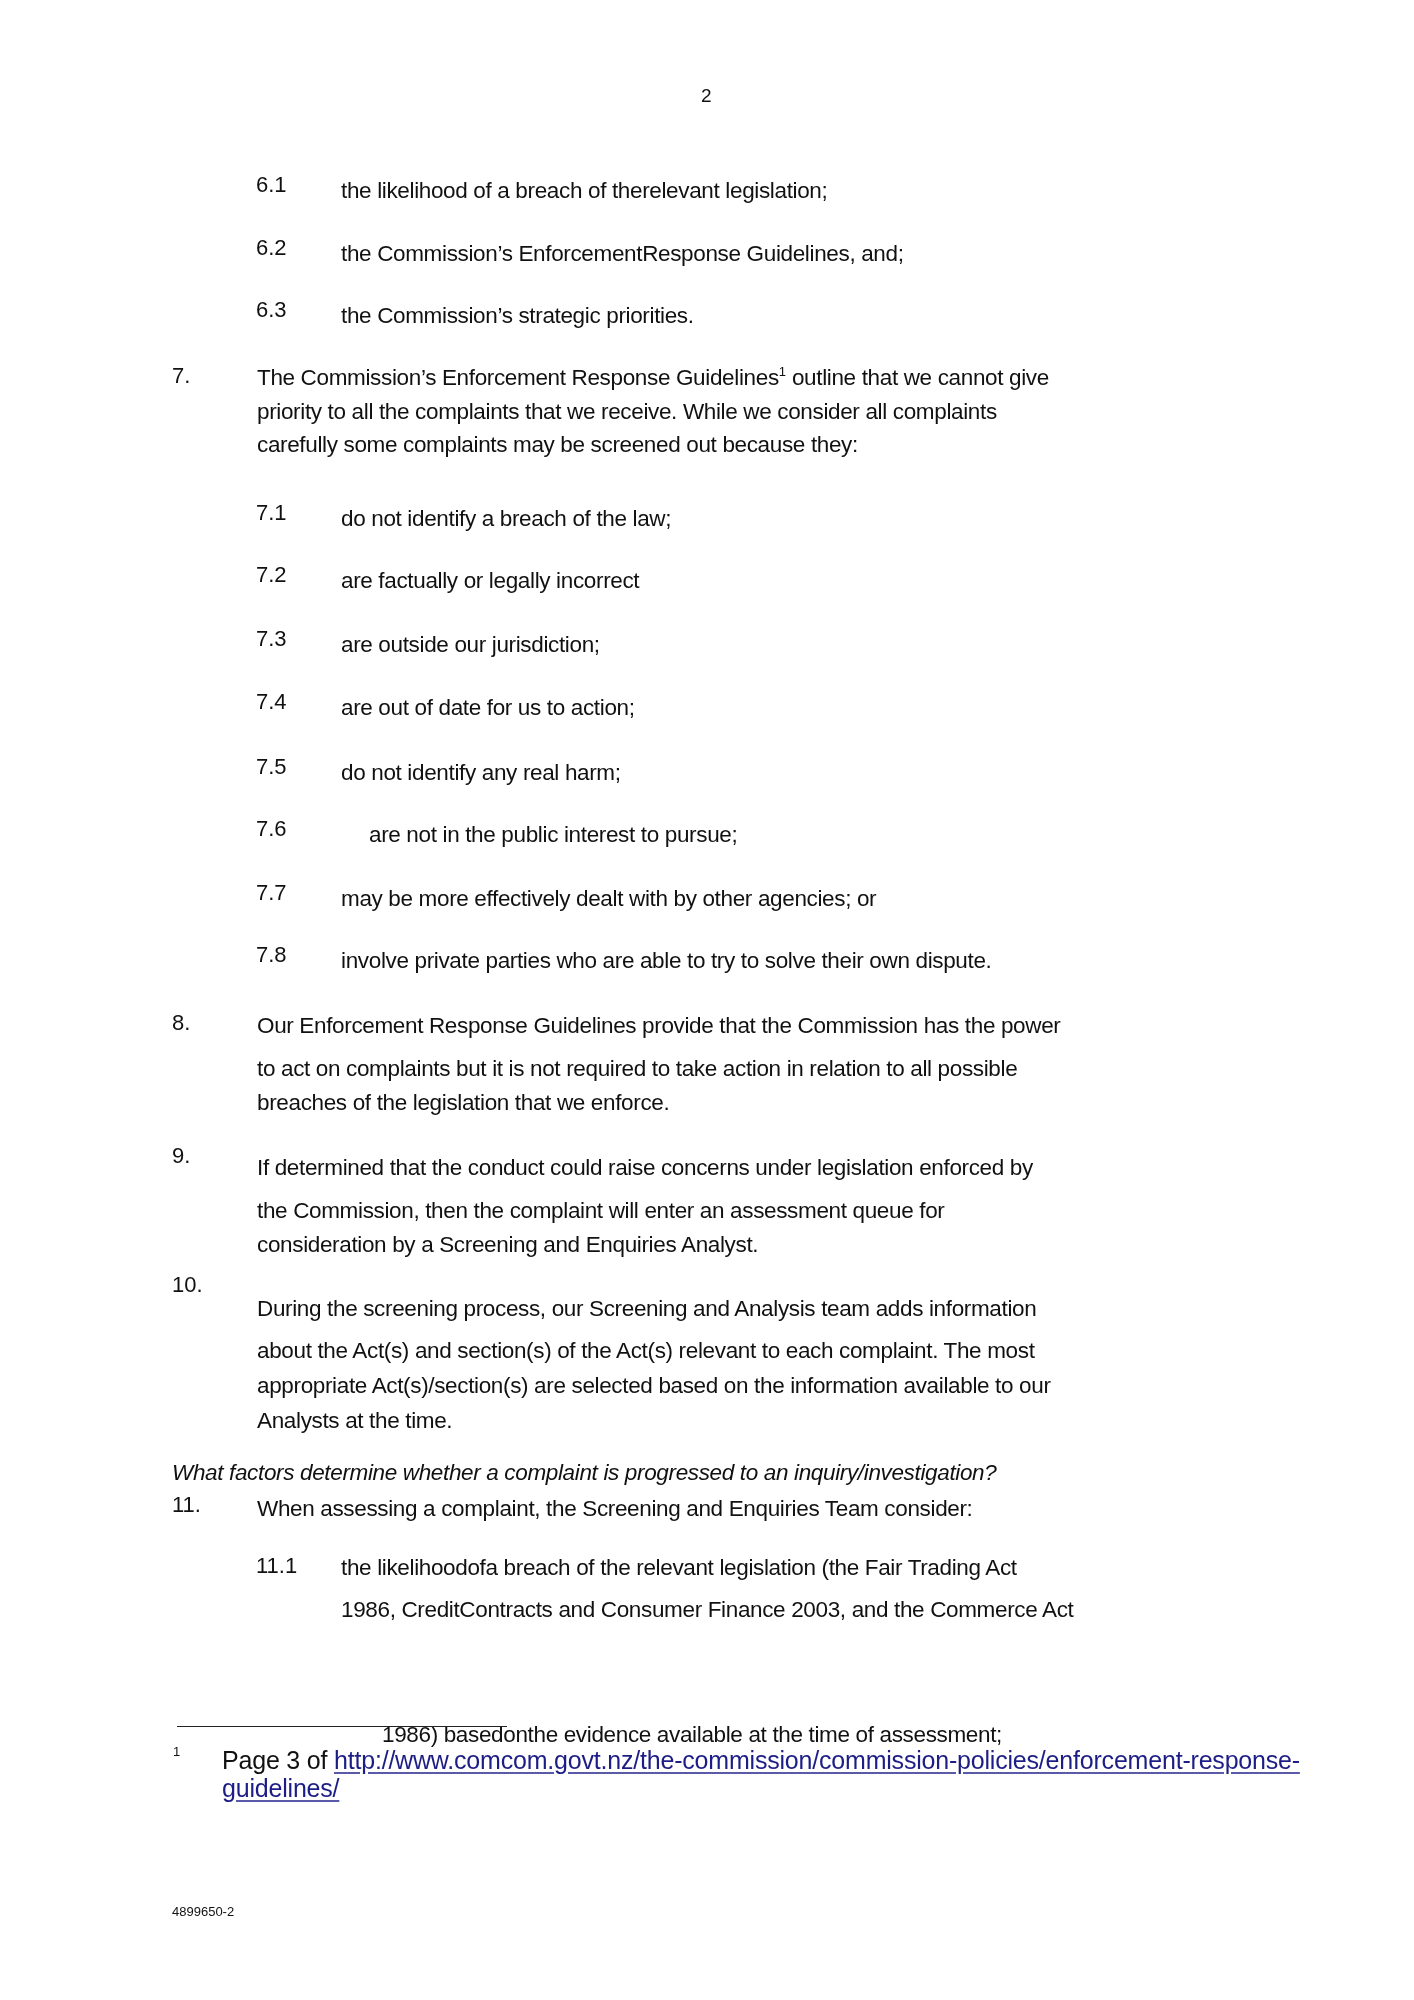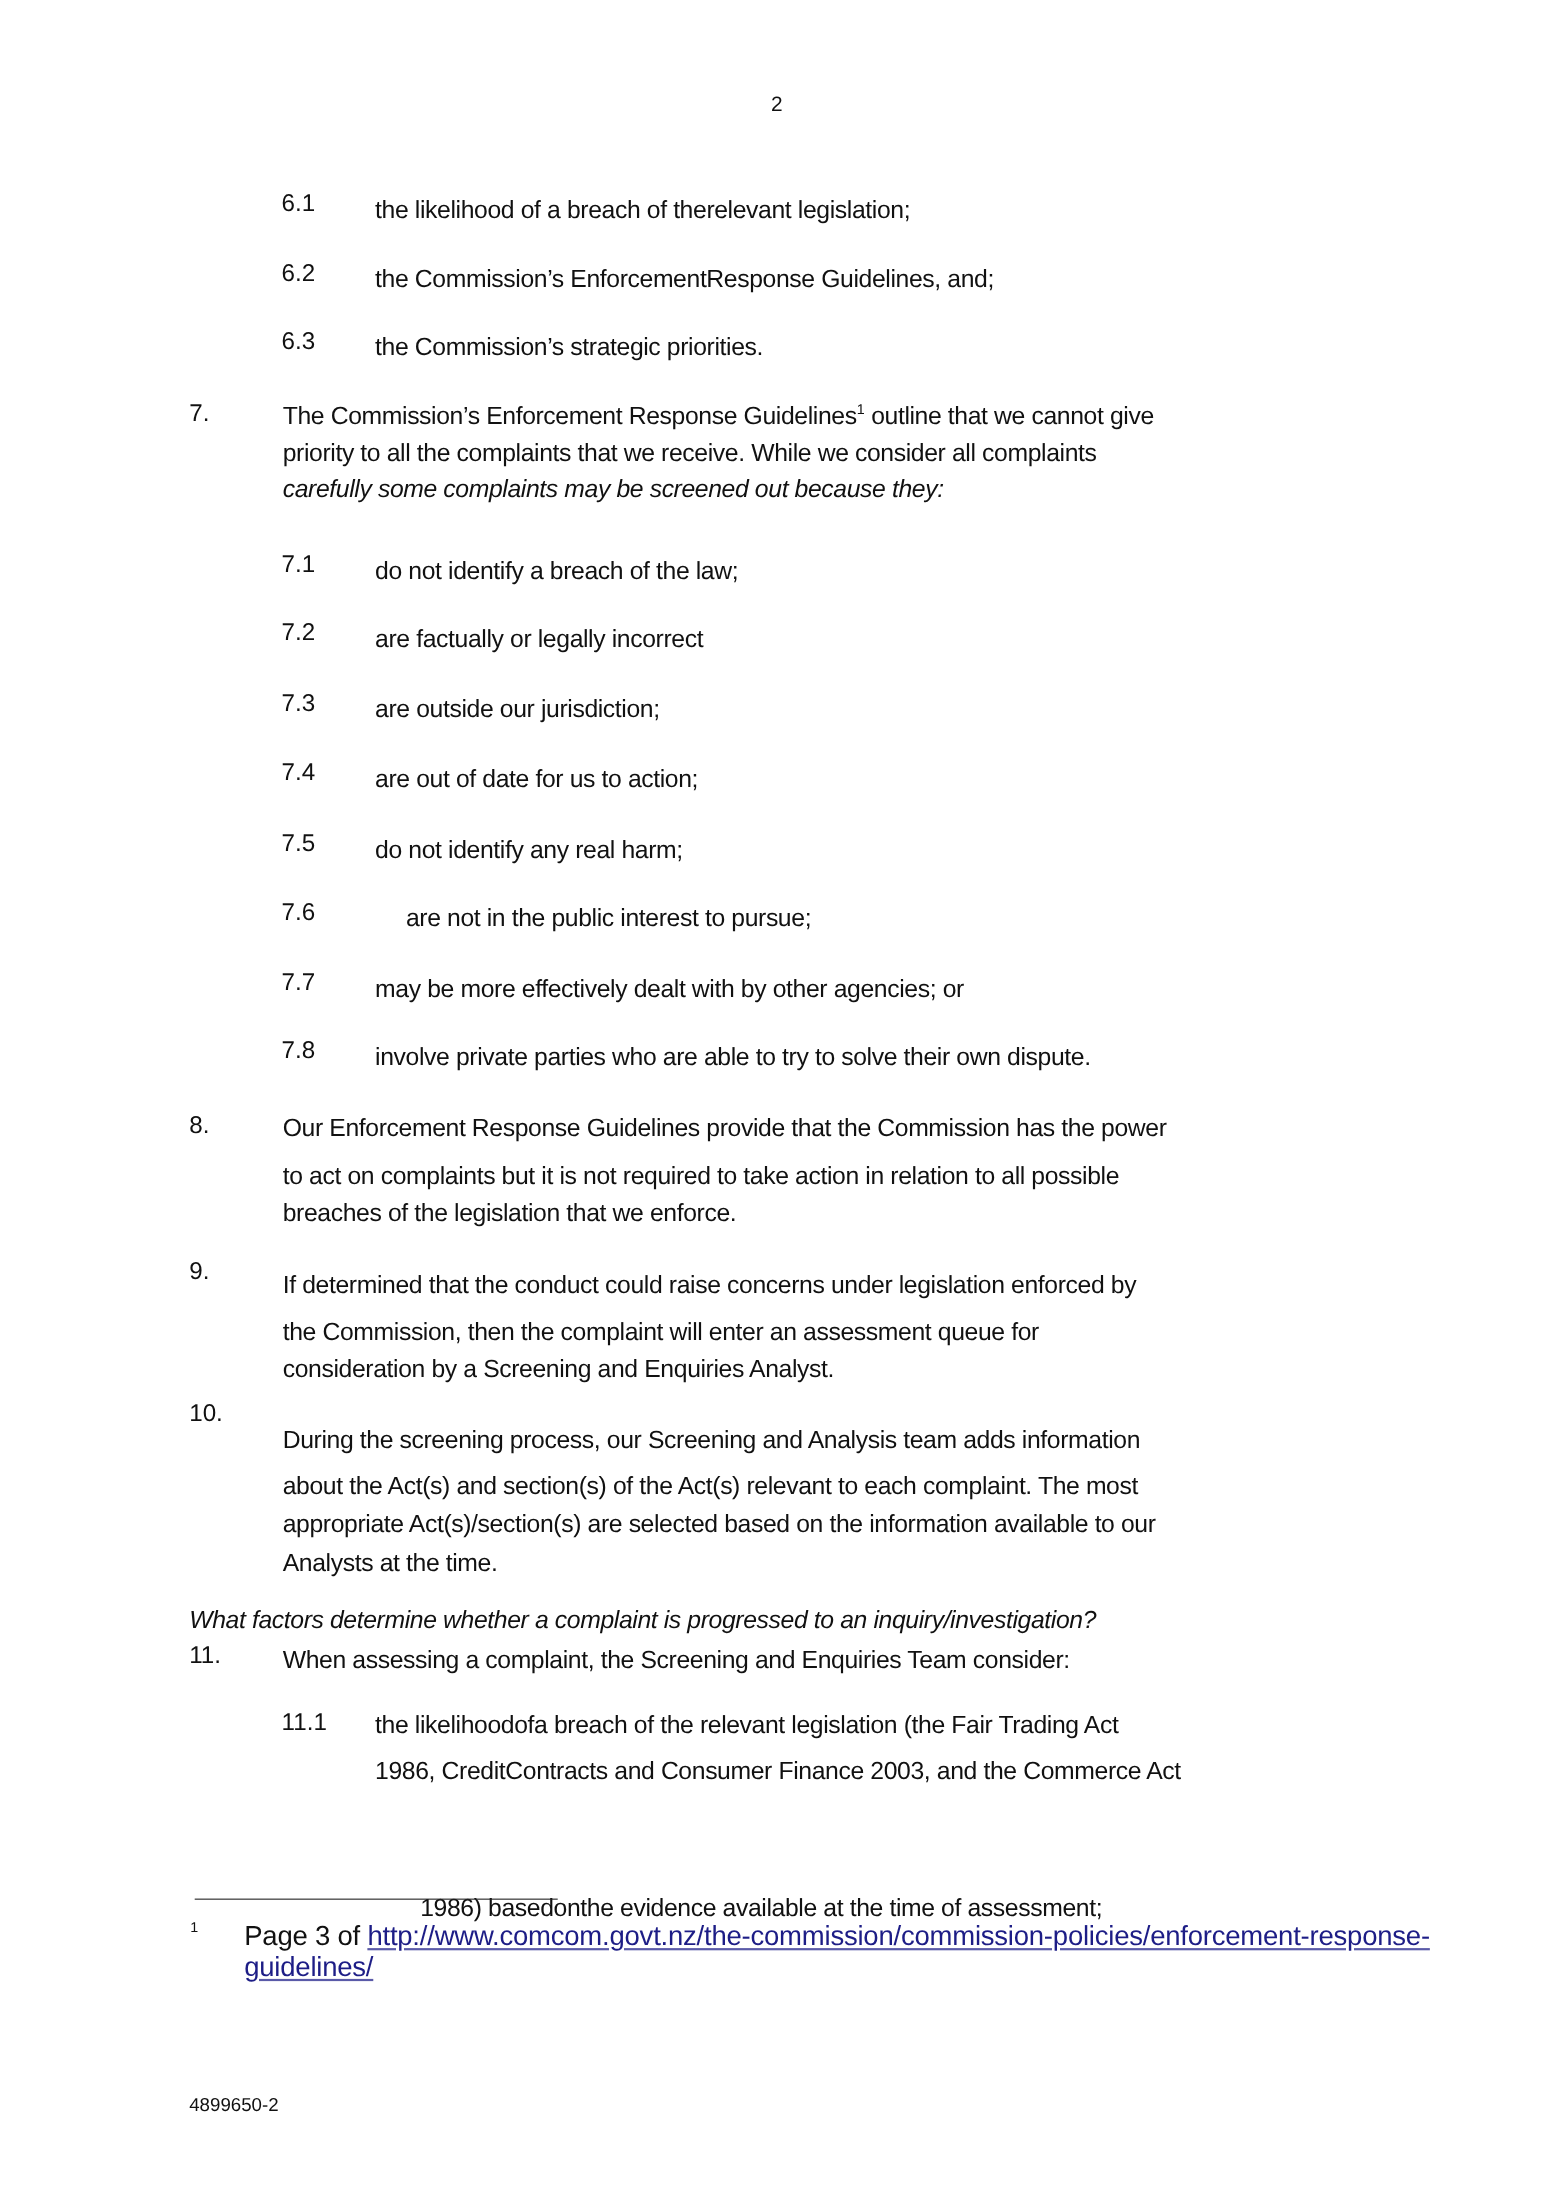--- a/index.html
+++ b/index.html
@@ -8,21 +8,21 @@
   .abs { position: absolute; white-space: nowrap; line-height: 1; }
   .num { font-size: 22px; }
   .txt { font-size: 22.5px; letter-spacing: -0.35px; }
   .page-number { font-size: 19px; }
   .italic { font-style: italic; margin-top: 12px; }
   .fn-rule { position: absolute; left: 177px; top: 1726px; width: 330px; height: 0; border-top: 1.5px solid #222; }
   .fn-mark { font-size: 13px; }
   .fn-text { font-size: 25px; letter-spacing: -0.2px; }
   .link { color: #1d1d86; text-decoration: underline; text-decoration-color: #5a5aa8; text-underline-offset: 3px; }
   sup.fnref { font-size: 13px; vertical-align: 9px; line-height: 0; letter-spacing: 0; }
-  .doc-id { font-size: 17px; }
+  .doc-id { font-size: 13px; }
 </style>
 </head>
 <body>
 
 <div class="abs page-number" style="left:701px; top:86px;">2</div>
 
 <div>
   <span class="abs num" style="left:256px; top:174px;">6.1</span>
   <span class="abs txt" style="left:341px; top:180px;">the likelihood of a breach of therelevant legislation;</span>
 </div>
@@ -32,21 +32,21 @@
 </div>
 <div>
   <span class="abs num" style="left:256px; top:299px;">6.3</span>
   <span class="abs txt" style="left:341px; top:305px;">the Commission’s strategic priorities.</span>
 </div>
 
 <div>
   <span class="abs num" style="left:172px; top:365px;">7.</span>
   <span class="abs txt" style="left:257px; top:367px;"><span>The Commission’s Enforcement Response Guidelines</span><sup class="fnref">1</sup><span> outline that we cannot give</span></span>
   <span class="abs txt" style="left:257px; top:401px;">priority to all the complaints that we receive. While we consider all complaints</span>
-  <span class="abs txt" style="left:257px; top:434px;font-style:italic;">carefully some complaints may be screened out because they:</span>
+  <span class="abs txt" style="left:257px; top:434px;">carefully some complaints may be screened out because they:</span>
 </div>
 
 <div>
   <span class="abs num" style="left:256px; top:502px;">7.1</span>
   <span class="abs txt" style="left:341px; top:508px;">do not identify a breach of the law;</span>
 </div>
 <div>
   <span class="abs num" style="left:256px; top:564px;">7.2</span>
   <span class="abs txt" style="left:341px; top:570px;">are factually or legally incorrect</span>
 </div>

